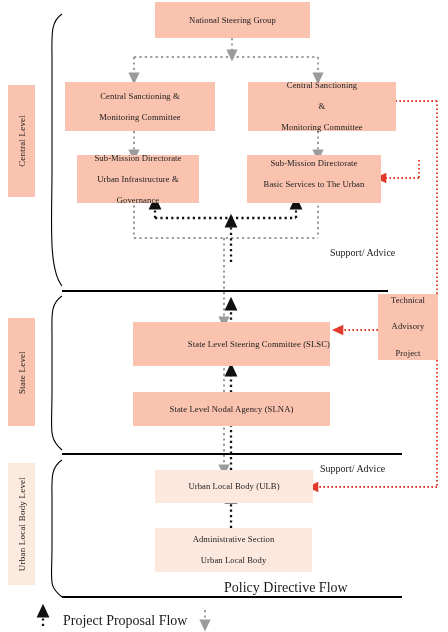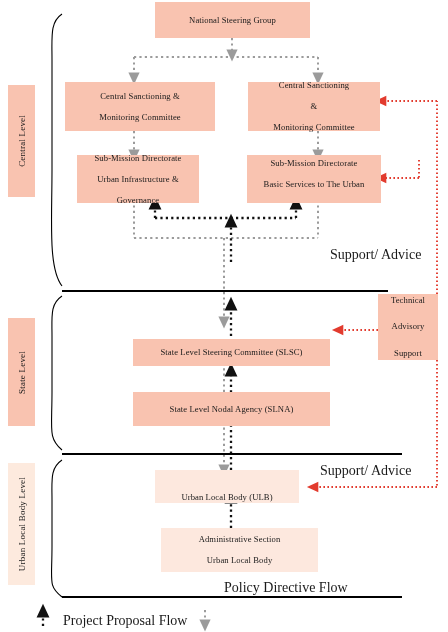--- a/index.html
+++ b/index.html
@@ -21,21 +21,21 @@
   .vlabel{
     position:absolute;background:#f9c3b0;
     display:flex;align-items:center;justify-content:center;
   }
   .vlabel.light{background:#fdeade;}
   .vlabel span{
     writing-mode:vertical-rl;transform:rotate(180deg);
     font-size:9px;white-space:nowrap;letter-spacing:.2px;
   }
   .rule{position:absolute;background:#000;height:2.2px;}
-  .cap{position:absolute;font-size:14px;white-space:nowrap;}
+  .cap{position:absolute;font-size:10px;white-space:nowrap;}
   .legend-text{position:absolute;font-size:14px;white-space:nowrap;}
   svg.ov{position:absolute;left:0;top:0;width:448px;height:632px;overflow:visible;}
   .br{fill:none;stroke:#000;stroke-width:1.1px;}
 </style>
 </head>
 <body>
 
 <div id="stage">
 
   <svg class="ov" viewBox="0 0 448 632">
@@ -112,21 +112,21 @@
     <span>National Steering Group</span>
   </div>
 
   <div class="node" style="left:65px;top:82px;width:150px;height:49px;">
     <span>
       <span>Central Sanctioning &amp;</span><br>
       <span>Monitoring Committee</span>
     </span>
   </div>
 
-  <div class="node" style="left:248px;top:82px;width:132px;height:49px;">
+  <div class="node" style="left:248px;top:82px;width:148px;height:49px;">
     <span>
       <span>Central Sanctioning</span><br>
       <span>&amp;</span><br>
       <span>Monitoring Committee</span>
     </span>
   </div>
 
   <div class="node" style="left:77px;top:155px;width:122px;height:48px;">
     <span>
       <span>Sub-Mission Directorate</span><br>
@@ -141,39 +141,39 @@
       <span>Basic Services to The Urban</span><br>
     </span>
   </div>
 
   <div class="cap" style="left:330px;top:247px;">Support/ Advice</div>
 
   <div class="node" style="left:378px;top:294px;width:60px;height:66px;line-height:1.55;">
     <span>
       <span>Technical</span><br>
       <span>Advisory</span><br>
-      <span>Support</span>
+      <span>Project</span>
     </span>
   </div>
 
-  <div class="node" style="left:133px;top:339px;width:197px;height:27px;">
+  <div class="node" style="left:133px;top:322px;width:197px;height:44px;text-align:right;">
     <span>State Level Steering Committee (SLSC)</span>
   </div>
 
   <div class="node" style="left:133px;top:392px;width:197px;height:34px;">
     <span>State Level Nodal Agency (SLNA)</span>
   </div>
 
   <div class="cap" style="left:320px;top:463px;">Support/ Advice</div>
 
-  <div class="node light" style="left:155px;top:470px;width:144px;height:33px;align-items:flex-end;">
+  <div class="node light" style="left:155px;top:470px;width:158px;height:33px;">
     <span>Urban Local Body (ULB)</span>
   </div>
 
-  <div class="node light" style="left:155px;top:528px;width:157px;height:44px;margin-left:6px;">
+  <div class="node light" style="left:155px;top:528px;width:157px;height:44px;">
     <span>
       <span>Administrative Section</span><br>
       <span>Urban Local Body</span>
     </span>
   </div>
 
   <svg class="ov" viewBox="0 0 448 632">
     <g stroke="#111111" stroke-width="2.3" fill="none" stroke-dasharray="2.2 3.2">
       <path d="M43,626 L43,611" marker-end="url(#ah-blk)"></path>
     </g>

